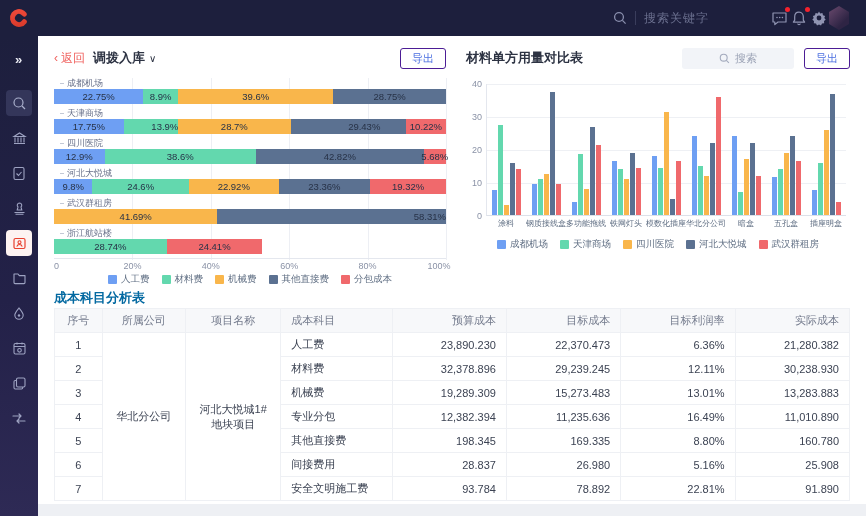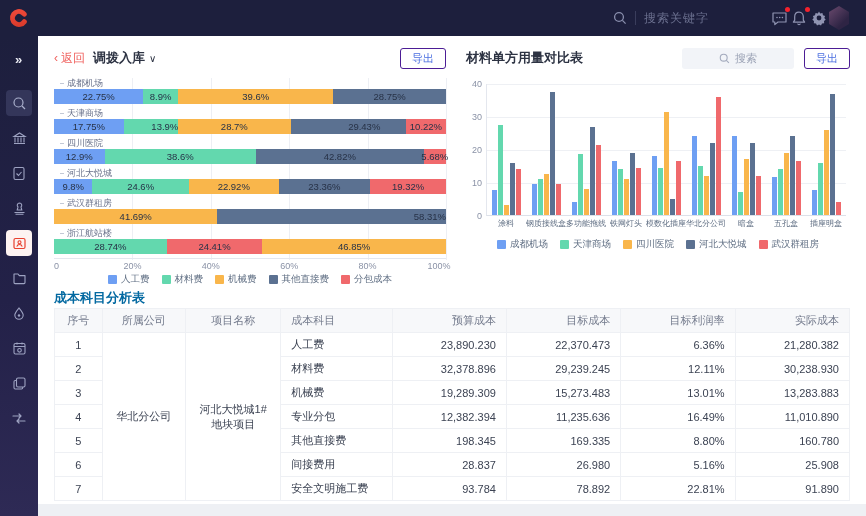--- a/index.html
+++ b/index.html
@@ -308,23 +308,20 @@
               </div>
             </div>
             <div class="sc-row">
               <div class="sc-label">浙江航站楼</div>
               <div class="sc-bar">
                 <div class="sc-seg" style="width: 28.74%; background: rgb(99, 216, 174);">
                   <span>28.74%</span>
                 </div>
                 <div class="sc-seg" style="width: 24.41%; background: rgb(240, 105, 108);">
                   <span>24.41%</span>
-                </div>
-                <div class="sc-seg" style="width: 46.85%; background: rgb(249, 182, 75);">
-                  <span>46.85%</span>
                 </div>
               </div>
             </div>
           </div>
         <div class="sc-axis" id="stack-axis">
             <span style="left: 0%; transform: translateX(0px);">0</span>
             <span style="left: 20%;">20%</span>
             <span style="left: 40%;">40%</span>
             <span style="left: 60%;">60%</span>
             <span style="left: 80%;">80%</span>

